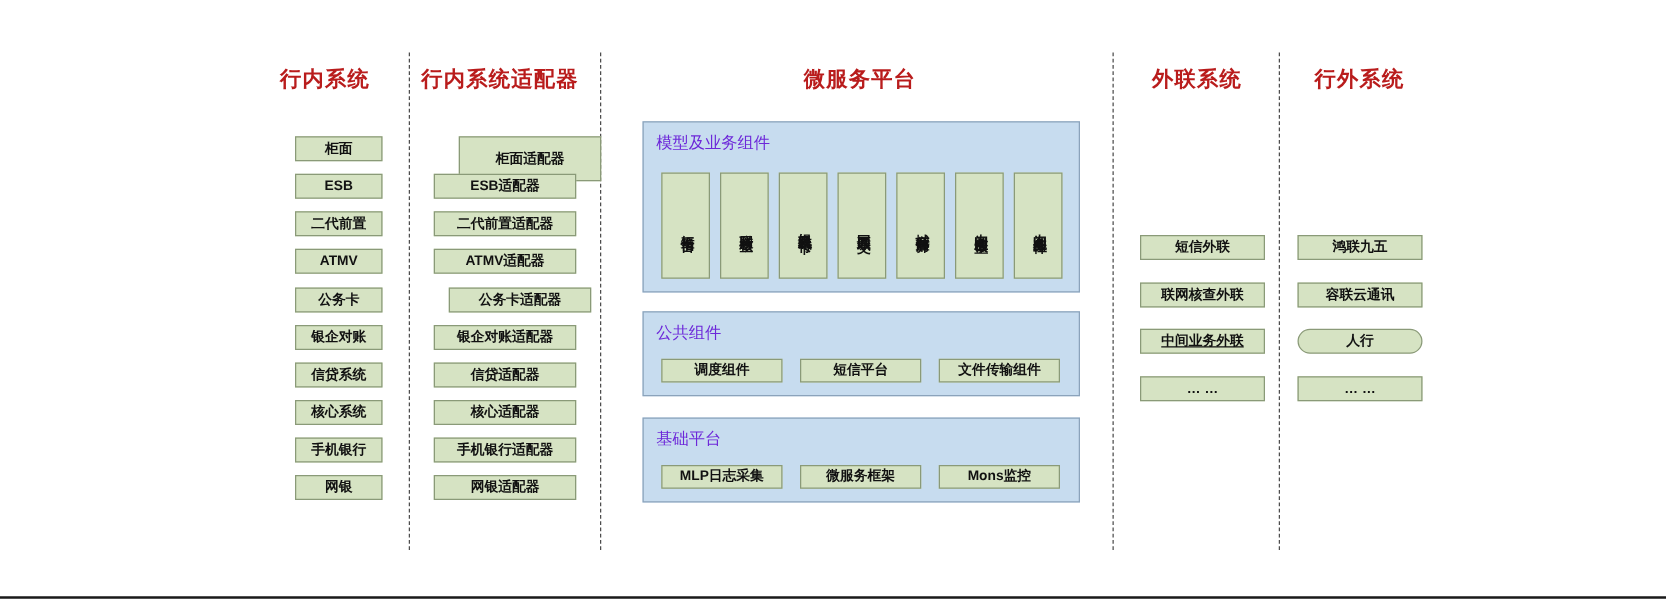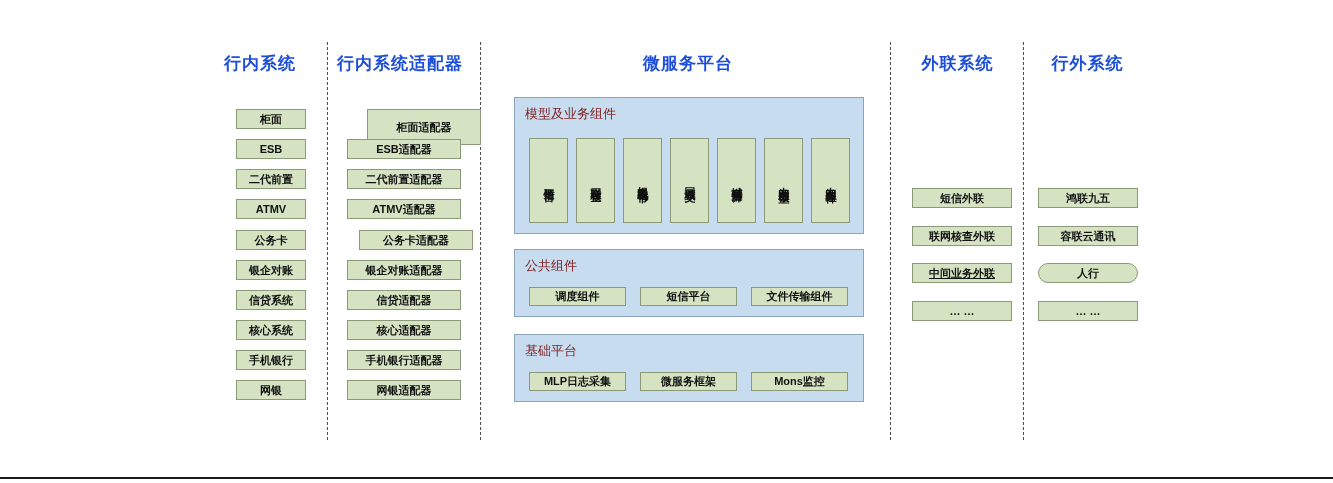--- a/index.html
+++ b/index.html
@@ -17,21 +17,21 @@
     height: 483px;
     background: #ffffff;
     overflow: hidden;
   }
 
   
   .col-title {
     position: absolute;
     font-size: 17px;
     font-weight: bold;
-    color: #1d4ed8;
+    color: #b91c1c;
     letter-spacing: 1px;
     text-align: center;
     white-space: nowrap;
   }
 
   
   .divider {
     position: absolute;
     width: 0;
     border-left: 1.5px dashed #4d4d4d;
@@ -81,21 +81,21 @@
     position: absolute;
     background: #c7dcef;
     border: 1px solid #8ba3bb;
     box-sizing: border-box;
   }
   .panel-title {
     position: absolute;
     left: 10px;
     top: 7px;
     font-size: 13px;
-    color: #7f1d1d;
+    color: #6d28d9;
     white-space: nowrap;
   }
 
   
   .bottom-rule {
     position: absolute;
     left: 0;
     width: 1333px;
     height: 0;
     border-top: 2px solid #1a1a1a;

